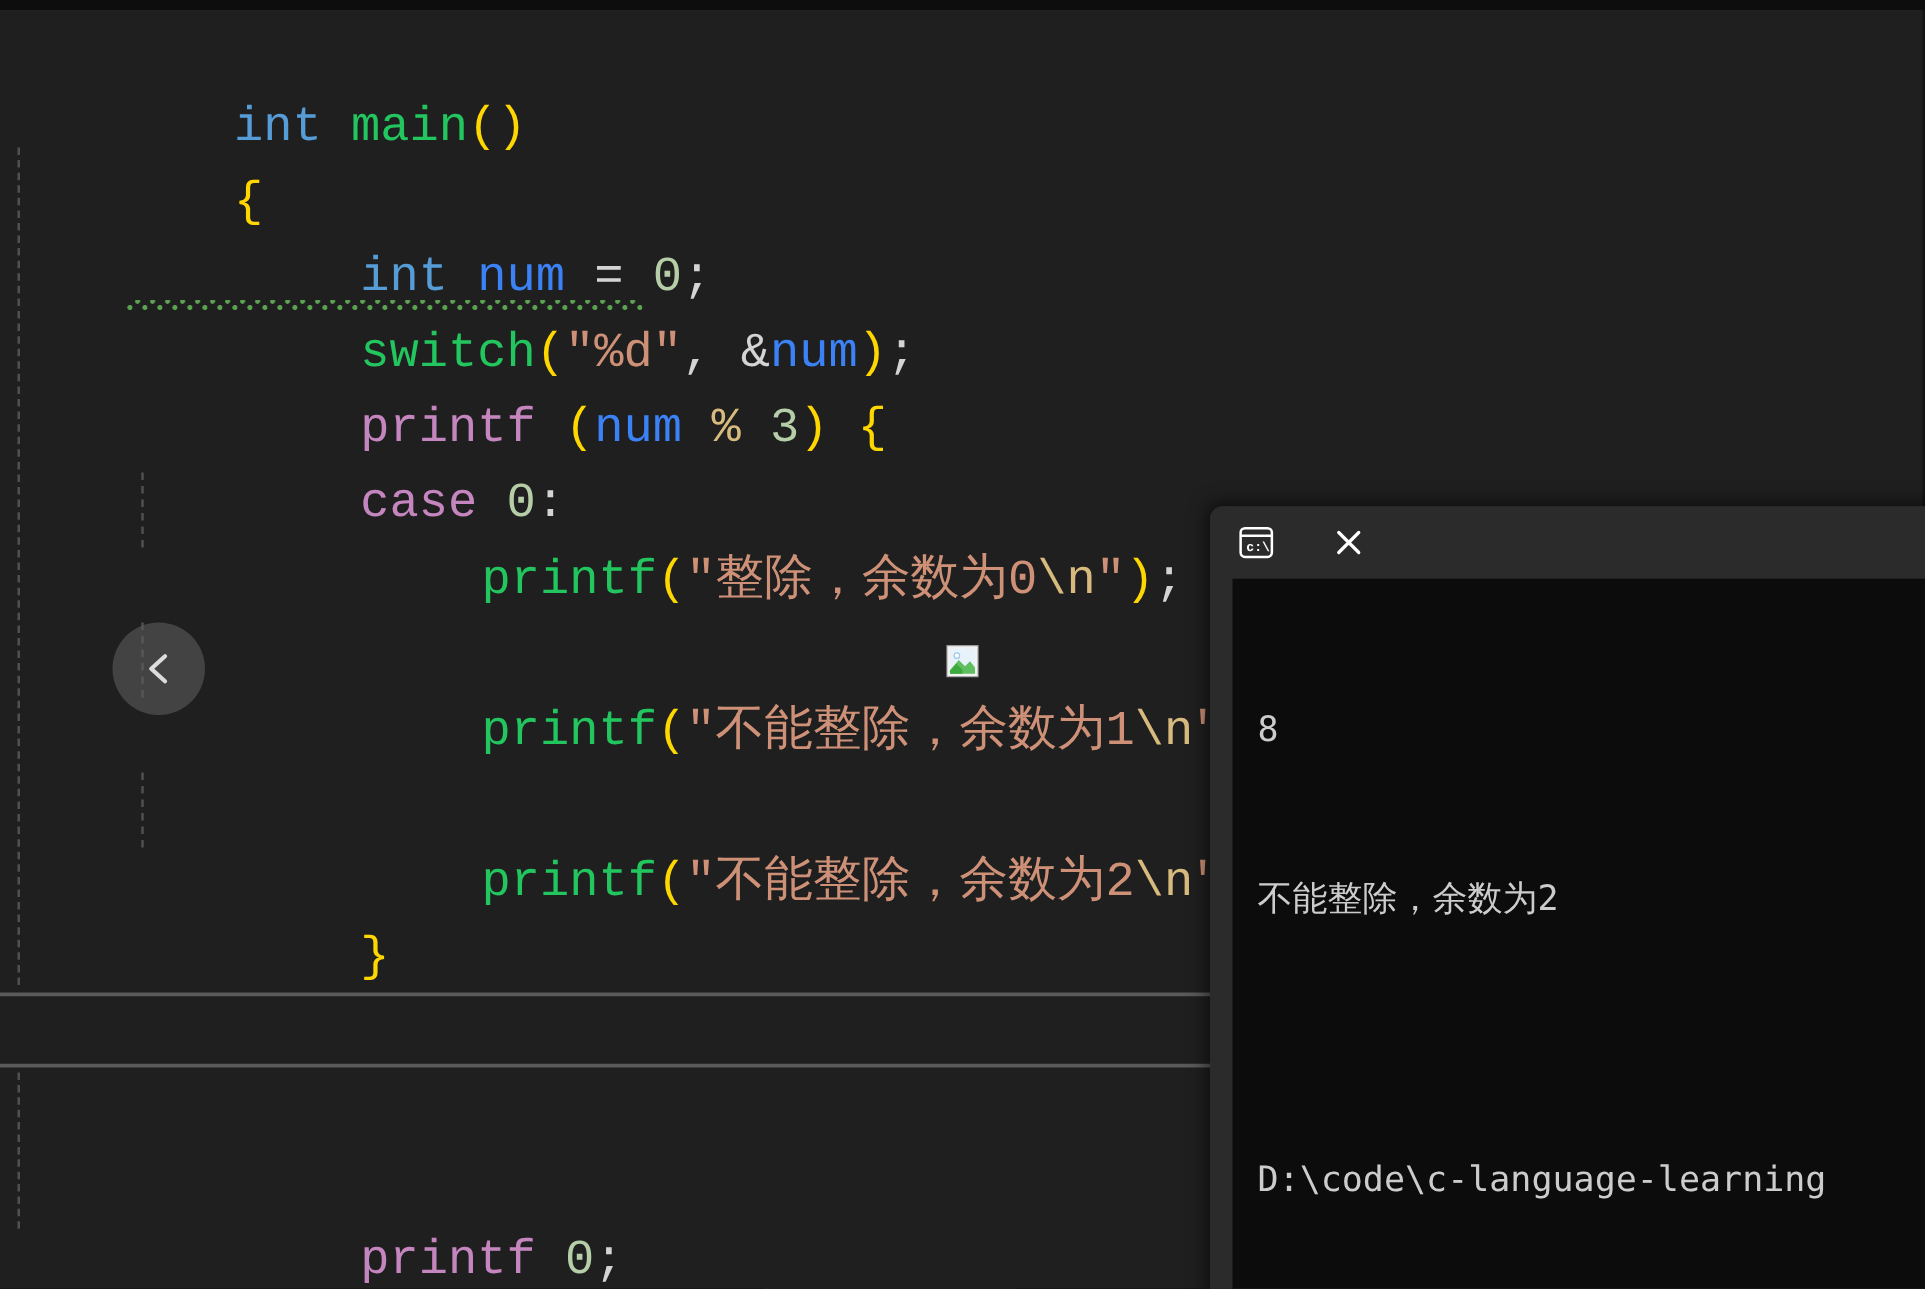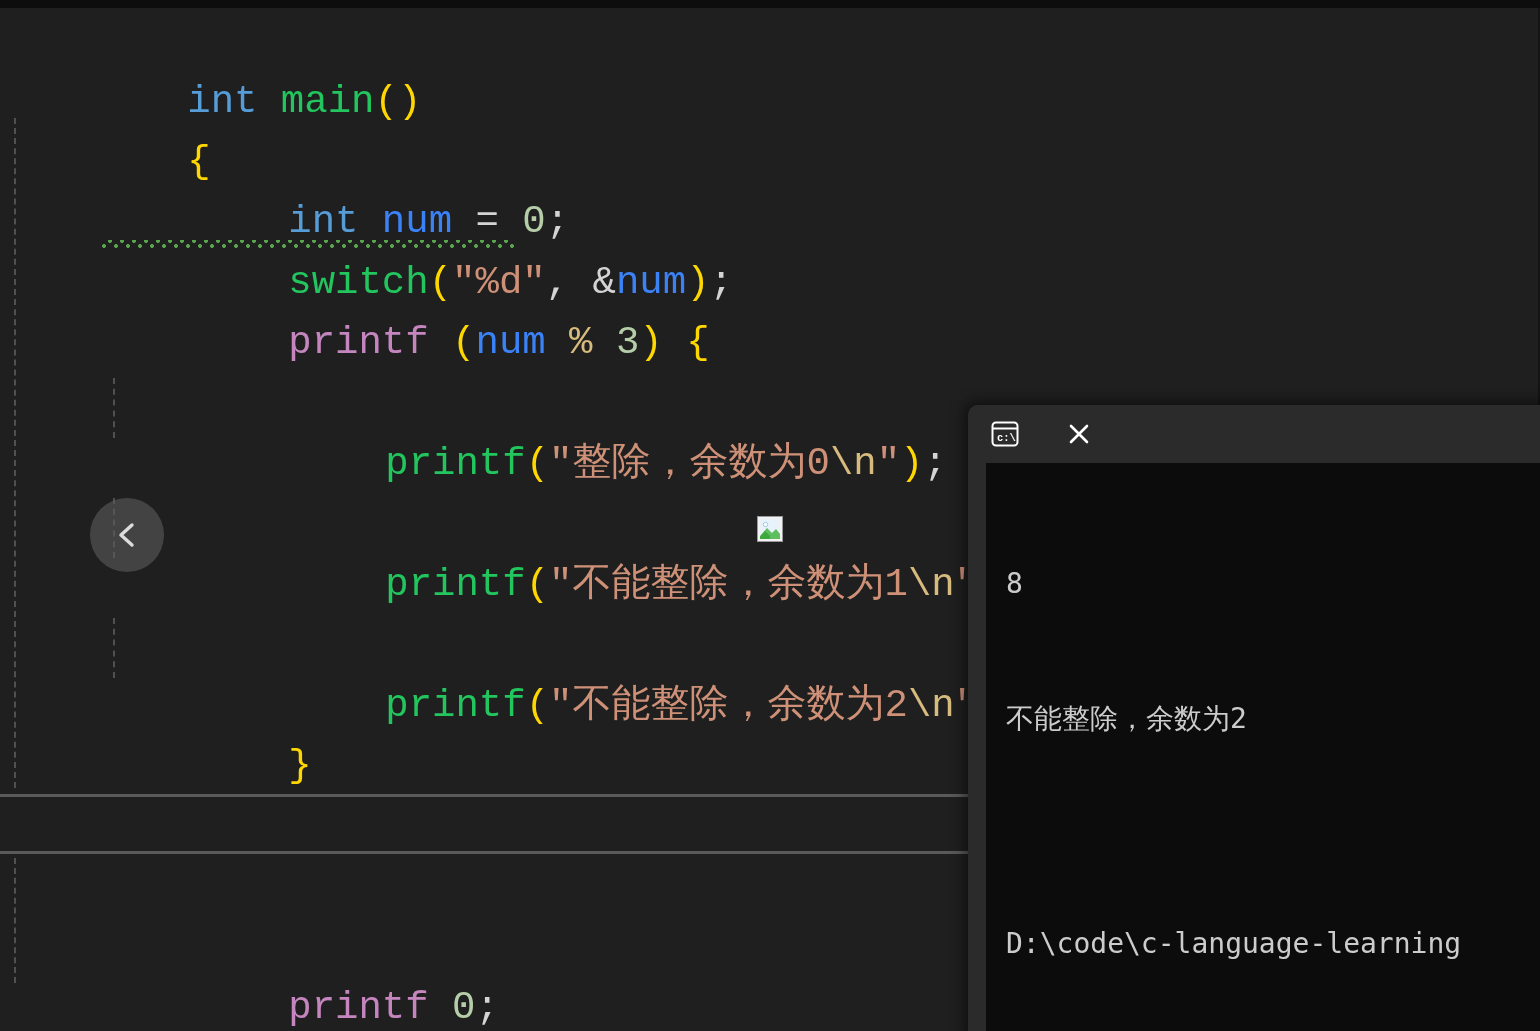--- a/index.html
+++ b/index.html
@@ -230,20 +230,23 @@
 
       <div class="line" style="top:185px; left:101px;">
         <span class="fn">switch</span><span class="br1">(</span><span class="str">"</span><span class="str">%d</span><span class="str">"</span><span class="op">, </span><span class="op">&amp;</span><span class="var">num</span><span class="br1">)</span><span class="op">;</span>
       </div>
       <div class="squiggle" style="left:101px; top:232px; width:413px;"></div>
 
       <div class="line" style="top:245px; left:101px;">
         <span class="kw-ctrl">printf</span><span class="op"> </span><span class="br1">(</span><span class="var">num</span><span class="esc"> % </span><span class="num">3</span><span class="br1">)</span><span class="op"> </span><span class="br1">{</span>
       </div>
 
+      <div class="line" style="top:305px; left:101px;">
+        <span class="kw-ctrl">case</span><span class="op"> </span><span class="num">0</span><span class="op">:</span>
+      </div>
 
       <div class="line" style="top:366px; left:198px;">
         <span class="fn">printf</span><span class="br1">(</span><span class="str">"</span><span class="str">整除，余数为0</span><span class="esc">\n</span><span class="str">"</span><span class="br1">)</span><span class="op">;</span>
       </div>
 
 
       <div class="line" style="top:487px; left:198px;">
         <span class="fn">printf</span><span class="br1">(</span><span class="str">"</span><span class="str">不能整除，余数为1</span><span class="esc">\n</span><span class="str">"</span><span class="br1">)</span><span class="op">;</span>
       </div>
 

